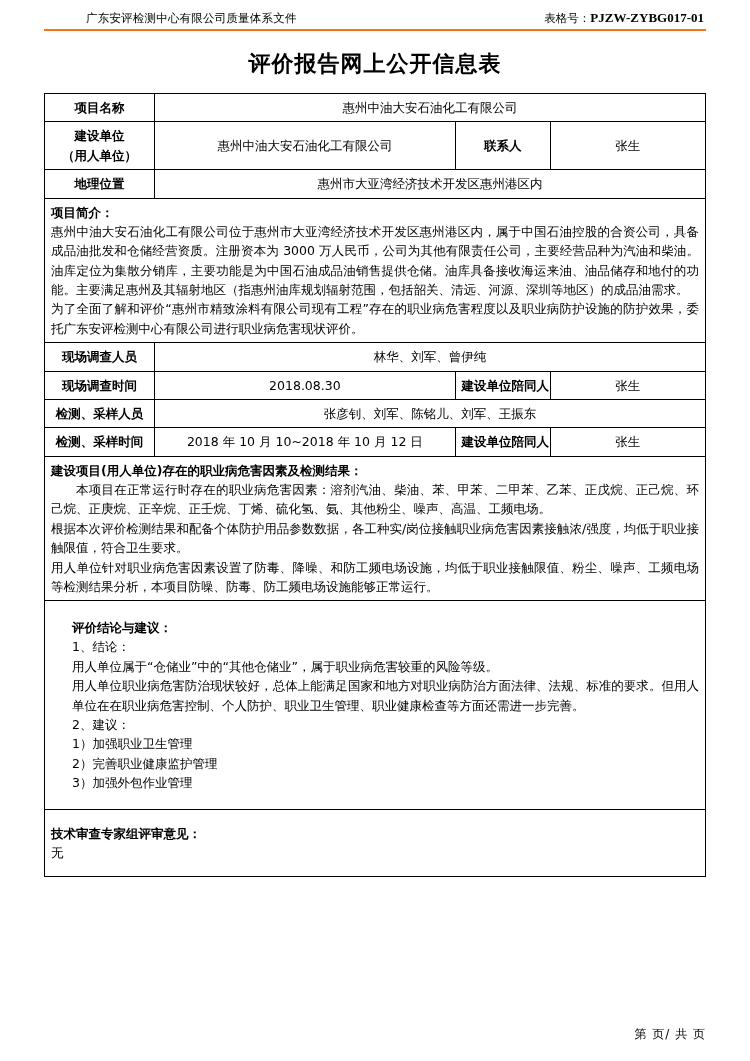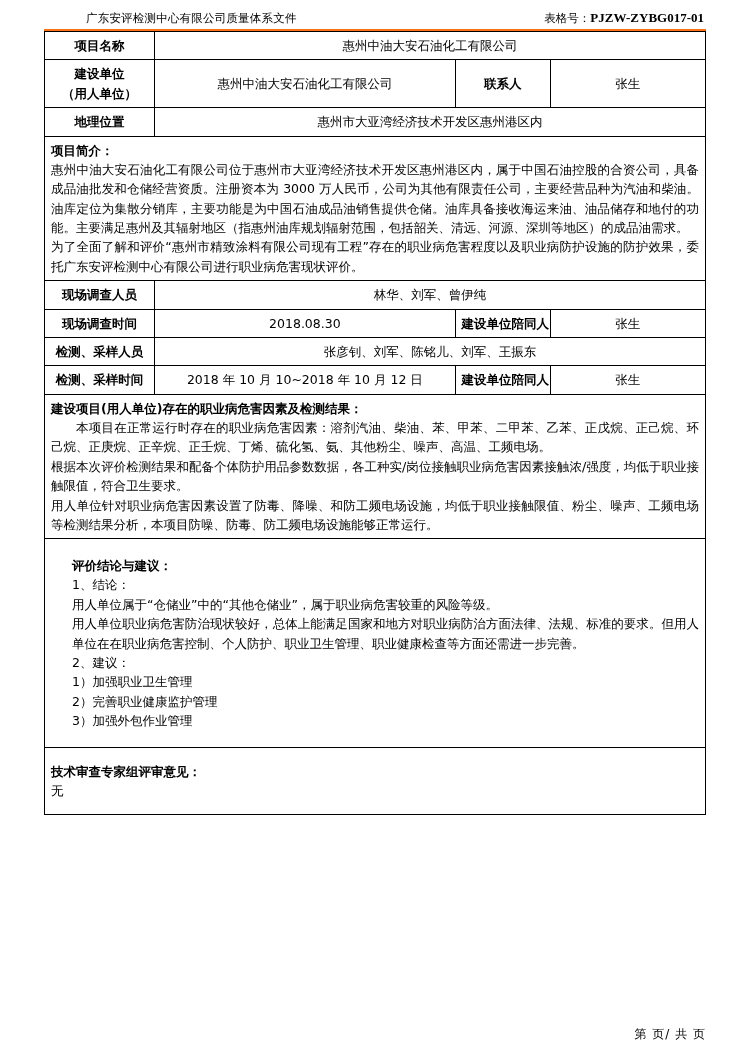--- a/index.html
+++ b/index.html
@@ -112,20 +112,21 @@
 
 <div class="page">
 
   <div class="doc-header">
     <div class="doc-header-left">广东安评检测中心有限公司质量体系文件</div>
     <div class="doc-header-right">
       <span>表格号：</span><span class="code">PJZW-ZYBG017-01</span>
     </div>
   </div>
 
+  <div class="doc-title">评价报告网上公开信息表</div>
 
   <table class="main">
     <colgroup>
       <col style="width:110px">
       <col style="width:300px">
       <col style="width:95px">
       <col style="width:155px">
     </colgroup>
     <tbody>
       <tr>

